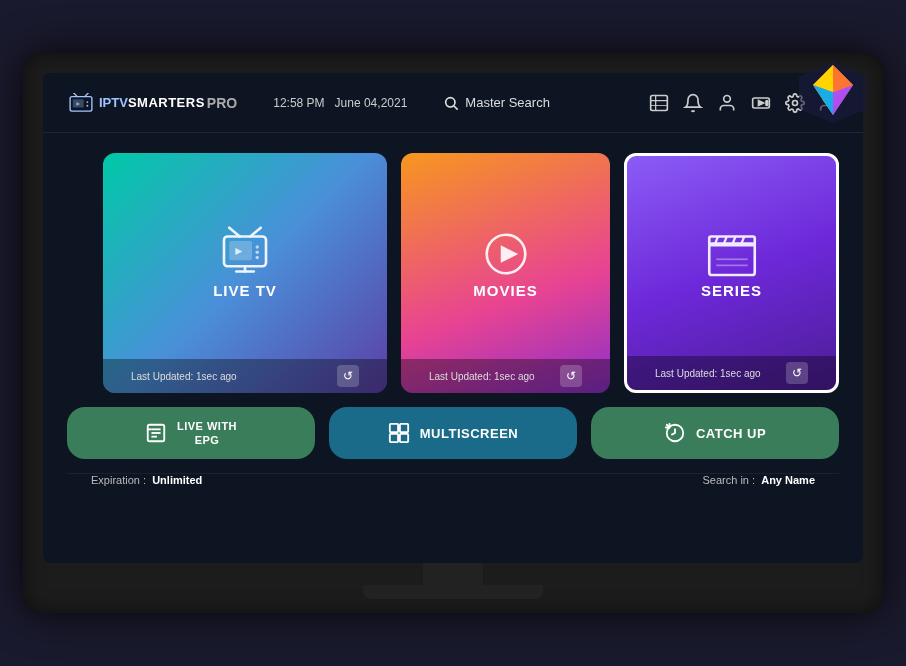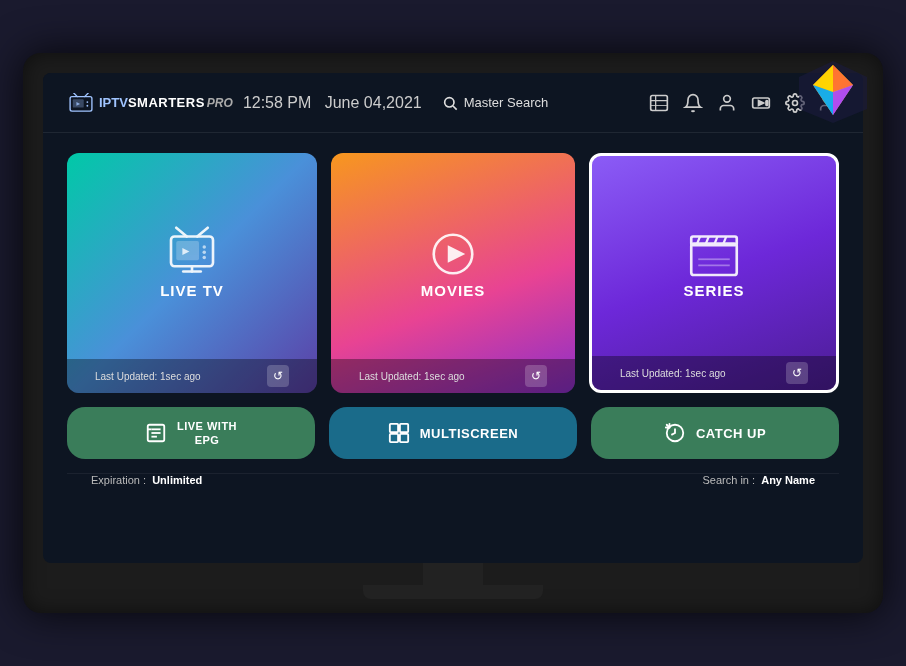--- a/index.html
+++ b/index.html
@@ -63,21 +63,21 @@
     }
 
     
     .header {
       display: flex;
       align-items: center;
       padding: 12px 24px;
       background: #0d1522;
       border-bottom: 1px solid rgba(255,255,255,0.08);
       height: 60px;
-      gap: 0;
+      gap: 16px;
     }
 
     .logo-area {
       display: flex;
       align-items: center;
       gap: 0;
       min-width: 160px;
     }
 
     .logo-tv {
@@ -99,32 +99,31 @@
       letter-spacing: 0.5px;
     }
 
     .logo-iptv {
       color: #a0c4ff;
       font-size: 13px;
       font-weight: 700;
     }
 
     .logo-pro {
-      font-size: 12px;
+      font-size: 14px;
       color: #aaa;
       font-weight: 600;
       margin-left: 2px;
       vertical-align: super;
-      font-style: italic;
     }
 
     .datetime {
       color: #ccc;
-      font-size: 16px;
-      margin-left: 10px;
+      font-size: 12px;
+      margin-left: 20px;
       white-space: nowrap;
     }
 
     .search-area {
       display: flex;
       align-items: center;
       gap: 6px;
       margin-left: 20px;
       color: #ddd;
       font-size: 13px;
@@ -177,23 +176,24 @@
       border-radius: 12px;
       overflow: hidden;
       position: relative;
       cursor: pointer;
       display: flex;
       flex-direction: column;
       justify-content: flex-end;
     }
 
     .card-live-tv {
-      width: 250px;
+      width: 284px;
       background: linear-gradient(135deg, #00c9a7 0%, #4a90d9 50%, #5b3fa6 100%);
       flex-shrink: 0;
+      margin-left: 36px;
     }
 
     .card-movies {
       flex: 1;
       background: linear-gradient(160deg, #f7971e 0%, #e84393 60%, #8b2fc9 100%);
     }
 
     .card-series {
       flex: 1;
       background: linear-gradient(160deg, #8b5cf6 0%, #6d28d9 50%, #4c1d95 100%);

